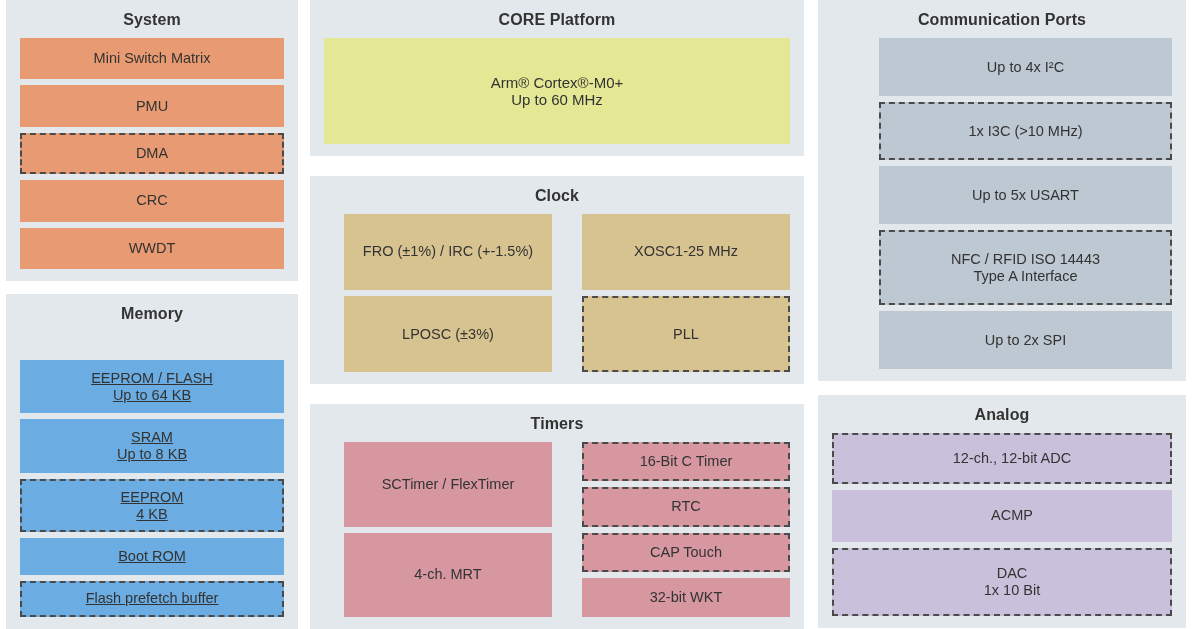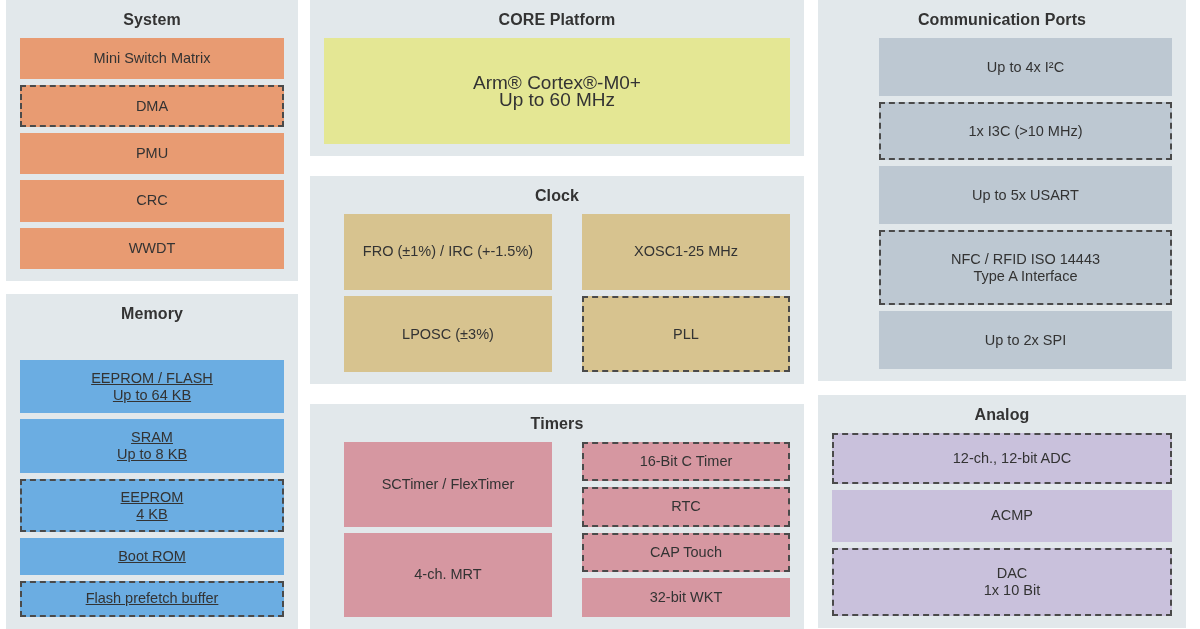--- a/index.html
+++ b/index.html
@@ -100,39 +100,39 @@
   .panel-system     { height: 281px; margin-bottom: 13px; }
   .panel-memory     { height: 335px; gap: 28px; }
 
   .panel-core       { height: 158px; margin-bottom: 20px; }
   .panel-clock      { height: 211px; margin-bottom: 20px; }
   .panel-timers     { height: 228px; }
 
   .panel-comm       { height: 381px; margin-bottom: 14px; }
   .panel-analog     { height: 233px; }
 
-  .panel-core .blocks .blk { font-size: 19px; }
+  .panel-core .blocks .blk { font-size: 15px; }
   .panel-system .blocks,
   .panel-memory .blocks,
   .panel-comm .blocks,
   .panel-analog .blocks { gap: 6px; }
 </style>
 </head>
 <body>
 
 <div class="diagram">
 
   <div class="col col-left">
 
     <div class="panel panel-system">
       <div class="panel-title">System</div>
       <div class="blocks">
         <div class="blk c-orange">Mini Switch Matrix</div>
+        <div class="blk c-orange">PMU</div>
         <div class="blk c-orange dashed">DMA</div>
-        <div class="blk c-orange">PMU</div>
         <div class="blk c-orange">CRC</div>
         <div class="blk c-orange">WWDT</div>
       </div>
     </div>
 
     <div class="panel panel-memory">
       <div class="panel-title">Memory</div>
       <div class="blocks">
         <div class="blk c-blue">EEPROM / FLASH<br>Up to 64 KB</div>
         <div class="blk c-blue">SRAM<br>Up to 8 KB</div>

